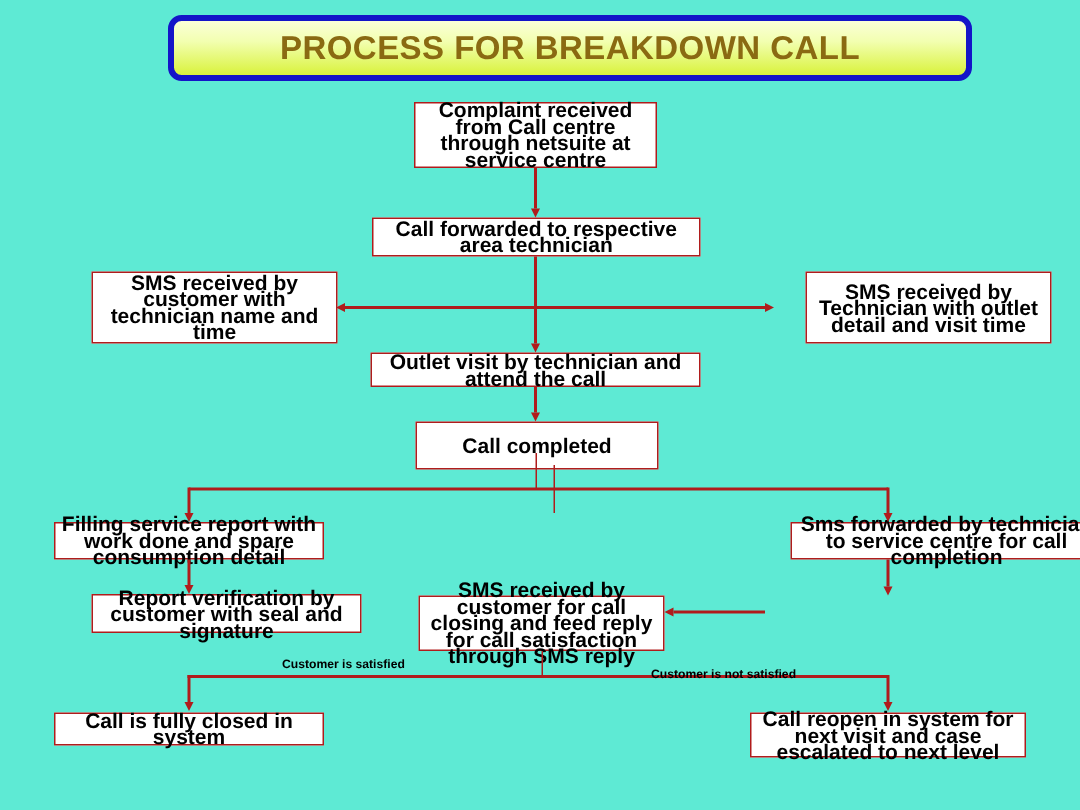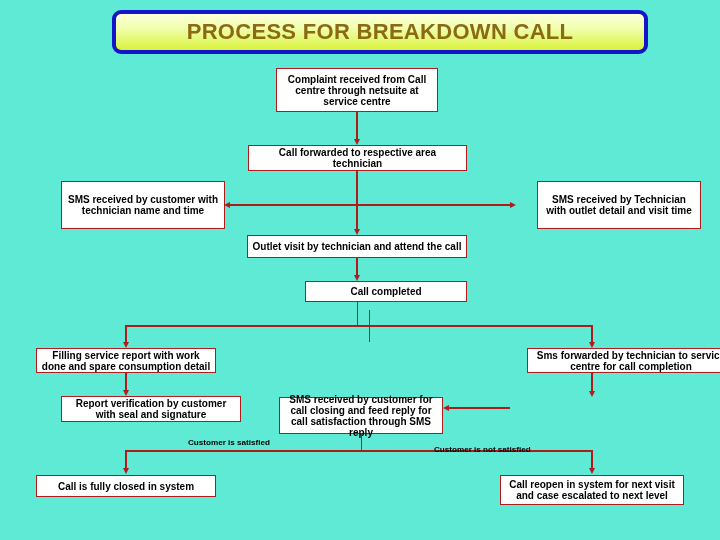--- a/index.html
+++ b/index.html
@@ -48,21 +48,21 @@
   .node {
     position: absolute;
     box-sizing: border-box;
     border: 1px solid #b01c1c;
     background: #ffffff;
     display: flex;
     align-items: center;
     justify-content: center;
     text-align: center;
     color: #000000;
-    font-size: 10px;
+    font-size: 14px;
     line-height: 11px;
     font-weight: bold;
     padding: 2px 4px;
     font-family: "Liberation Sans", sans-serif;
   }
   .node span { display: block; width: 100%; }
 
   
   .vline {
     position: absolute;
@@ -131,21 +131,21 @@
   </div>
 
   <div class="node" style="left:516px; top:181px; width:164px; height:48px;margin-left:21px;">
     <span>SMS received by Technician with outlet detail and visit time</span>
   </div>
 
   <div class="node" style="left:247px; top:235px; width:220px; height:23px;">
     <span>Outlet visit by technician  and  attend the call</span>
   </div>
 
-  <div class="node" style="left:277px; top:281px; width:162px; height:21px;margin-left:28px;">
+  <div class="node" style="left:277px; top:281px; width:162px; height:32px;">
     <span>Call completed</span>
   </div>
 
   <div class="node" style="left:36px; top:348px; width:180px; height:25px;">
     <span>Filling service report with work  done and spare  consumption detail</span>
   </div>
 
   <div class="node" style="left:36px; top:396px; width:180px; height:26px;margin-left:25px;">
     <span>Report verification by customer with seal and signature</span>
   </div>

